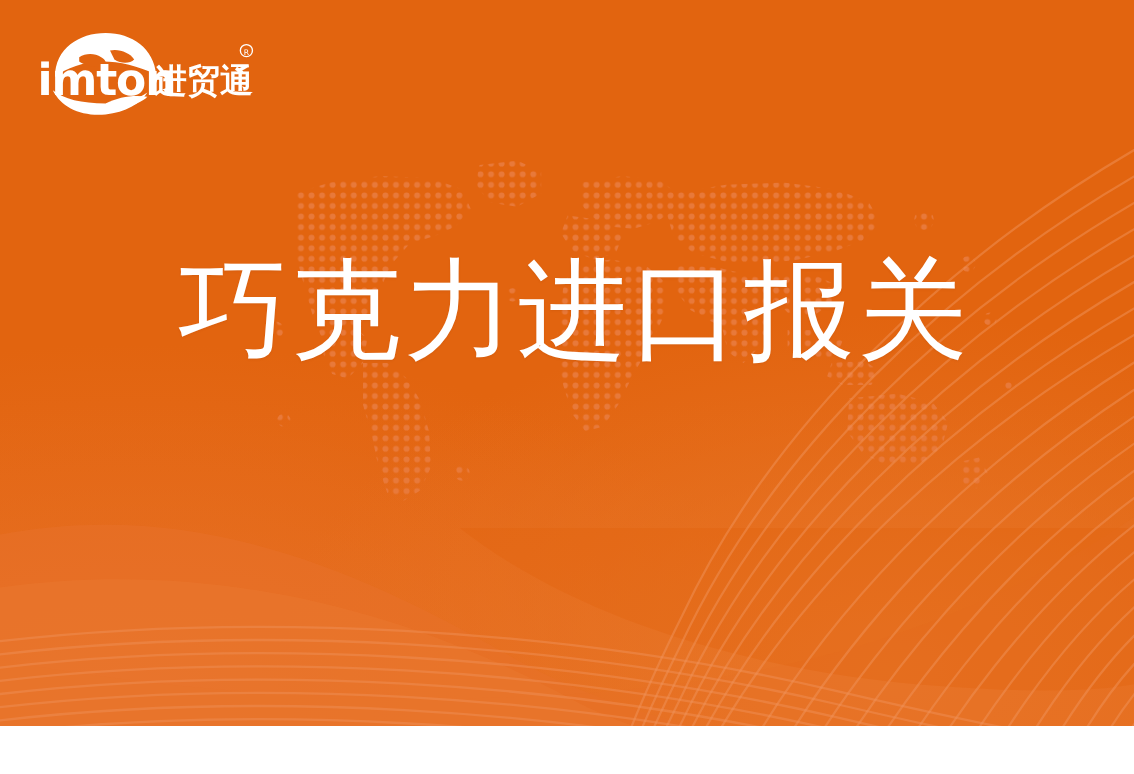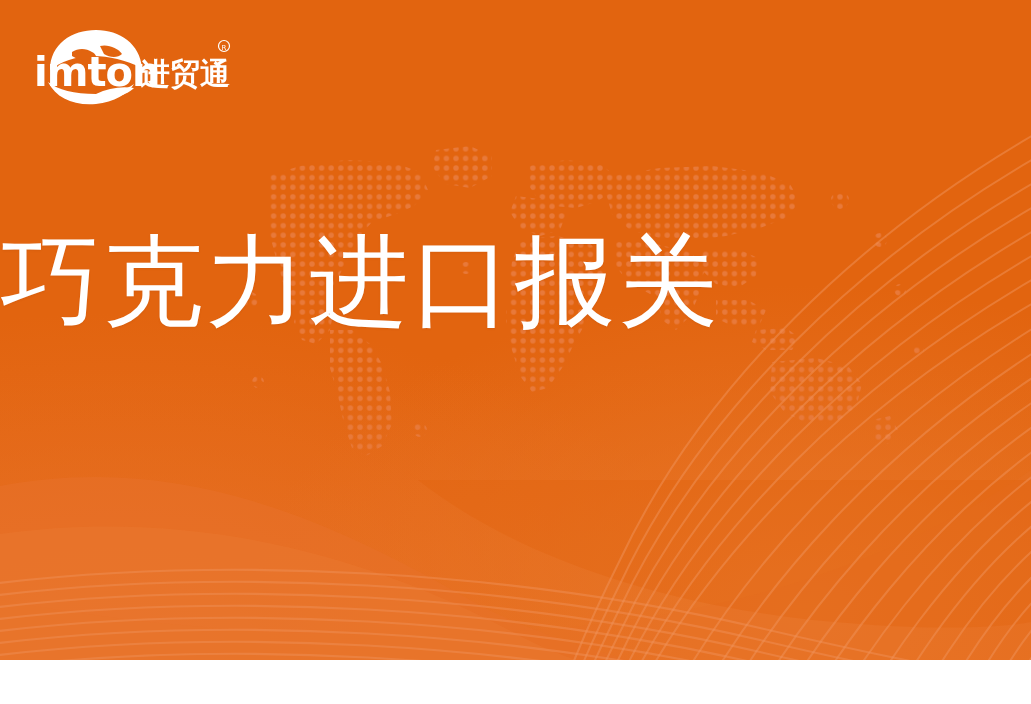--- a/index.html
+++ b/index.html
@@ -44,23 +44,24 @@
     left: 34px;
     top: 24px;
     width: 200px;
     height: 82px;
   }
   .logo svg { display: block; }
 
   
   .headline {
     position: absolute;
-    left: 0;
+    left: 13px;
     right: 0;
     top: 232px;
+    text-align: center;
     color: #ffffff;
     line-height: 1.0;
     user-select: none;
   }
   .headline .line {
     display: block;
     font-size: 100px;
     letter-spacing: 3px;
     font-weight: 400;
     text-shadow: 0 1px 2px rgba(140,55,0,0.13);

